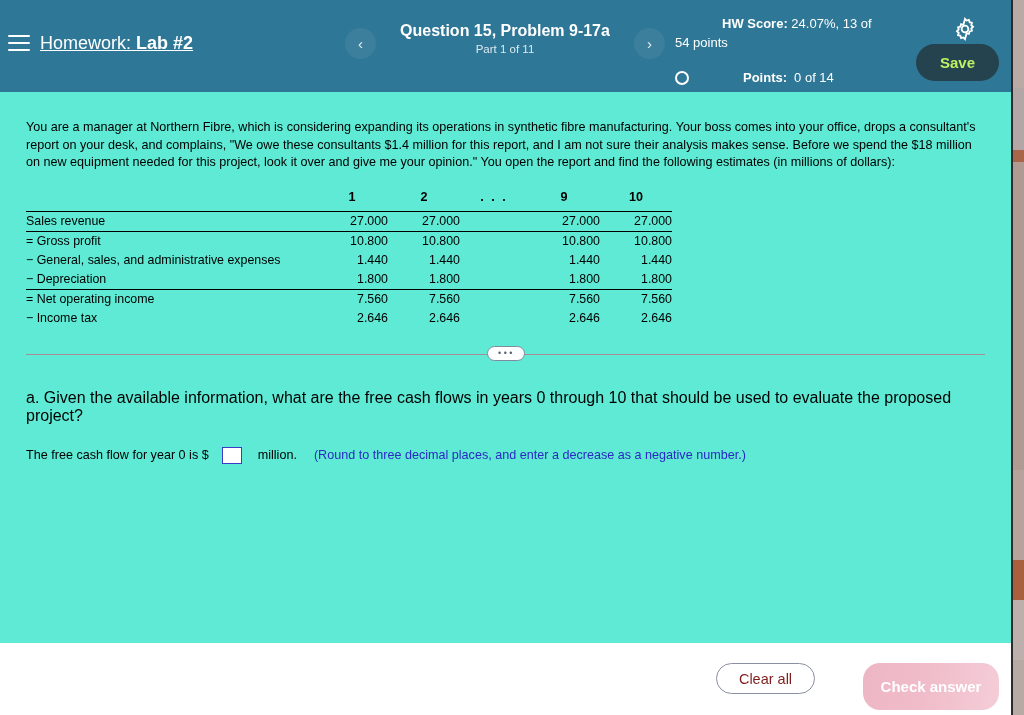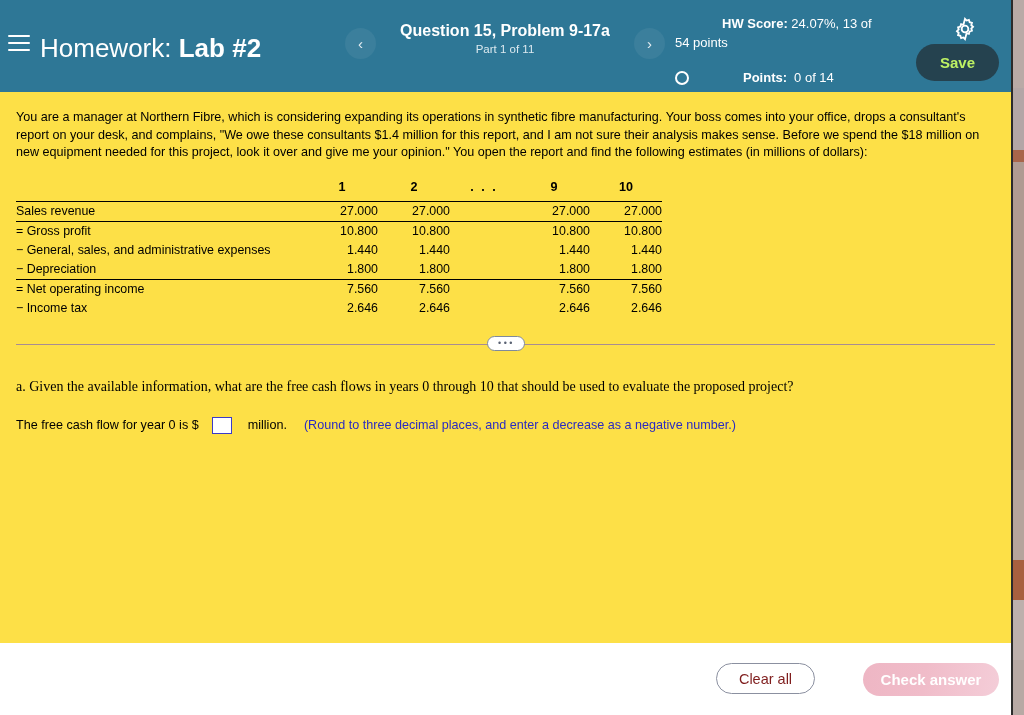--- a/index.html
+++ b/index.html
@@ -54,21 +54,21 @@
     position: absolute; left: 8px; top: 35px;
     width: 22px; height: 18px;
     cursor: pointer;
   }
   #hamburger-icon span {
     display: block; height: 2px; background: #ffffff;
     margin-bottom: 5px; border-radius: 1px;
   }
   #hw-title {
     position: absolute; left: 40px; top: 33px;
-    font-size: 26px; font-weight: 400; white-space: nowrap;
+    font-size: 18px; font-weight: 400; white-space: nowrap; text-decoration: underline;
   }
   #hw-title b { font-weight: 700; }
 
   #nav-center {
     position: absolute; left: 345px; top: 20px;
     width: 320px; height: 50px;
   }
   .nav-arrow {
     position: absolute; top: 8px;
     width: 31px; height: 31px; border-radius: 50%;
@@ -114,23 +114,23 @@
     width: 83px; height: 37px; border-radius: 19px;
     background: #25424f; color: #bef264;
     font-size: 15px; font-weight: 700;
     border: none; cursor: pointer;
     font-family: "Liberation Sans", sans-serif;
   }
 
   
   #content {
     position: relative;
-    padding: 6px;
+    padding: 16px;
     height: 551px;
-    background: #fde047;
+    background: #5eead4;
     overflow: hidden;
   }
   #problem-text {
     margin: 11px 12px 0 10px;
     font-size: 12.6px; line-height: 17.5px;
     color: #000000; text-align: left;
   }
 
   
   #estimates-table {
@@ -175,21 +175,21 @@
     border-radius: 8px;
     background: #ffffff; border: 1px solid #7f8a9c;
     color: #5a6273; font-size: 9px; line-height: 11px;
     letter-spacing: 2.5px; text-align: center;
     cursor: pointer; padding-left: 2px;
     font-family: "Liberation Sans", sans-serif;
   }
 
   #question-a {
     margin: 27px 12px 0 10px;
-    font-size: 14px; color: #000; font-family: Liberation Serif, serif;
+    font-size: 16px; color: #000;
   }
   #answer-row {
     margin: 22px 12px 0 10px;
     font-size: 12.6px; color: #000;
     display: flex; align-items: center; gap: 12px;
   }
   #answer-input {
     width: 20px; height: 17px;
     border: 1.3px solid #3b3bc8;
     background: #ffffff;
@@ -218,21 +218,21 @@
   #clear-all-button {
     position: absolute; left: 716px; top: 663px;
     width: 99px; height: 31px; border-radius: 16px;
     background: #ffffff; border: 1.3px solid #8b90a0;
     color: #7f1d1d; font-size: 14.5px;
     cursor: pointer;
     font-family: "Liberation Sans", sans-serif;
   }
   #check-answer-button {
     position: absolute; left: 863px; top: 663px;
-    width: 136px; height: 33px; border-radius: 17px;
+    width: 136px; height: 47px; border-radius: 17px;
     background: linear-gradient(100deg, #eeb6c4 0%, #f0bcc9 45%, #f4cdd8 100%);
     color: #ffffff; font-size: 15px; font-weight: 700;
     border: none; cursor: pointer;
     font-family: "Liberation Sans", sans-serif;
   }
 </style>
 </head>
 <body>
 
 <div id="app">

